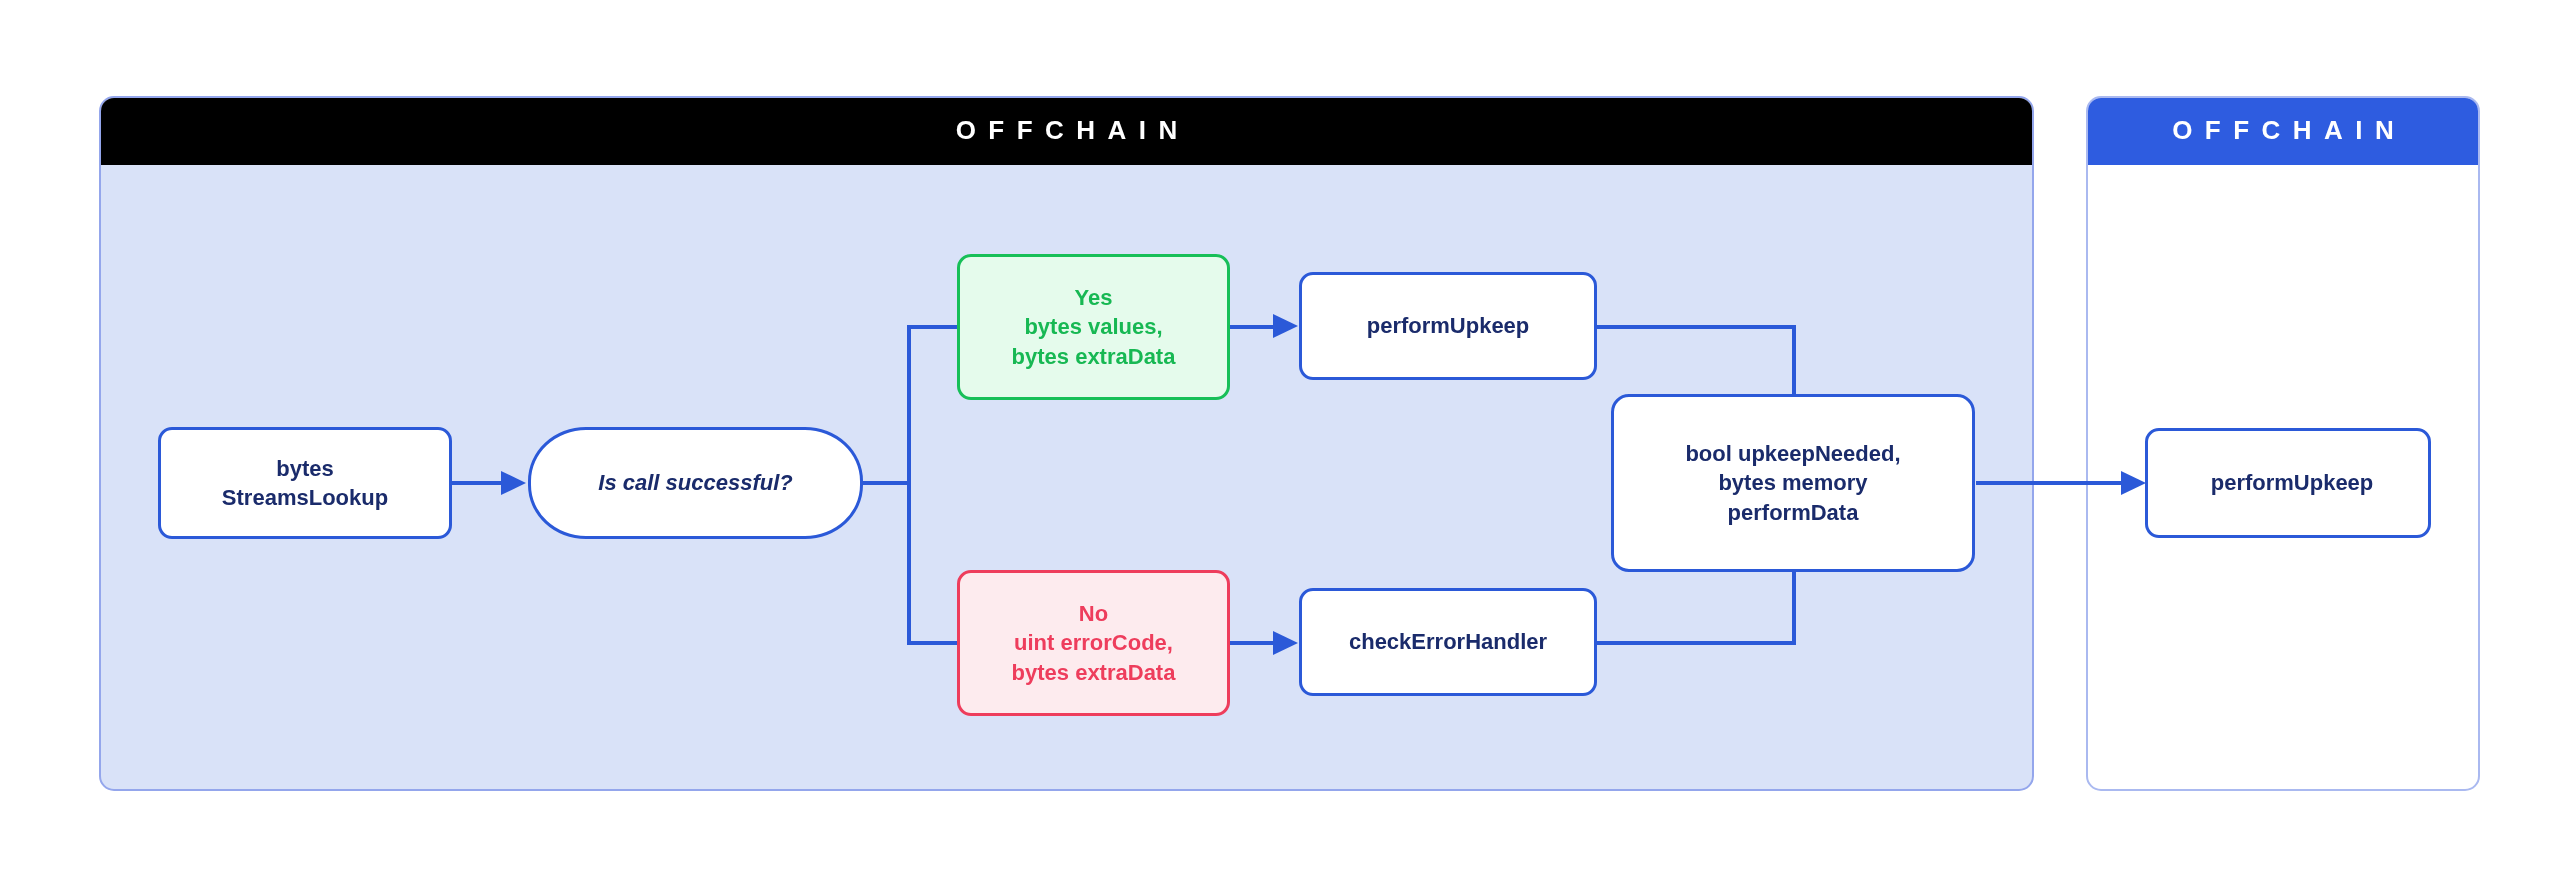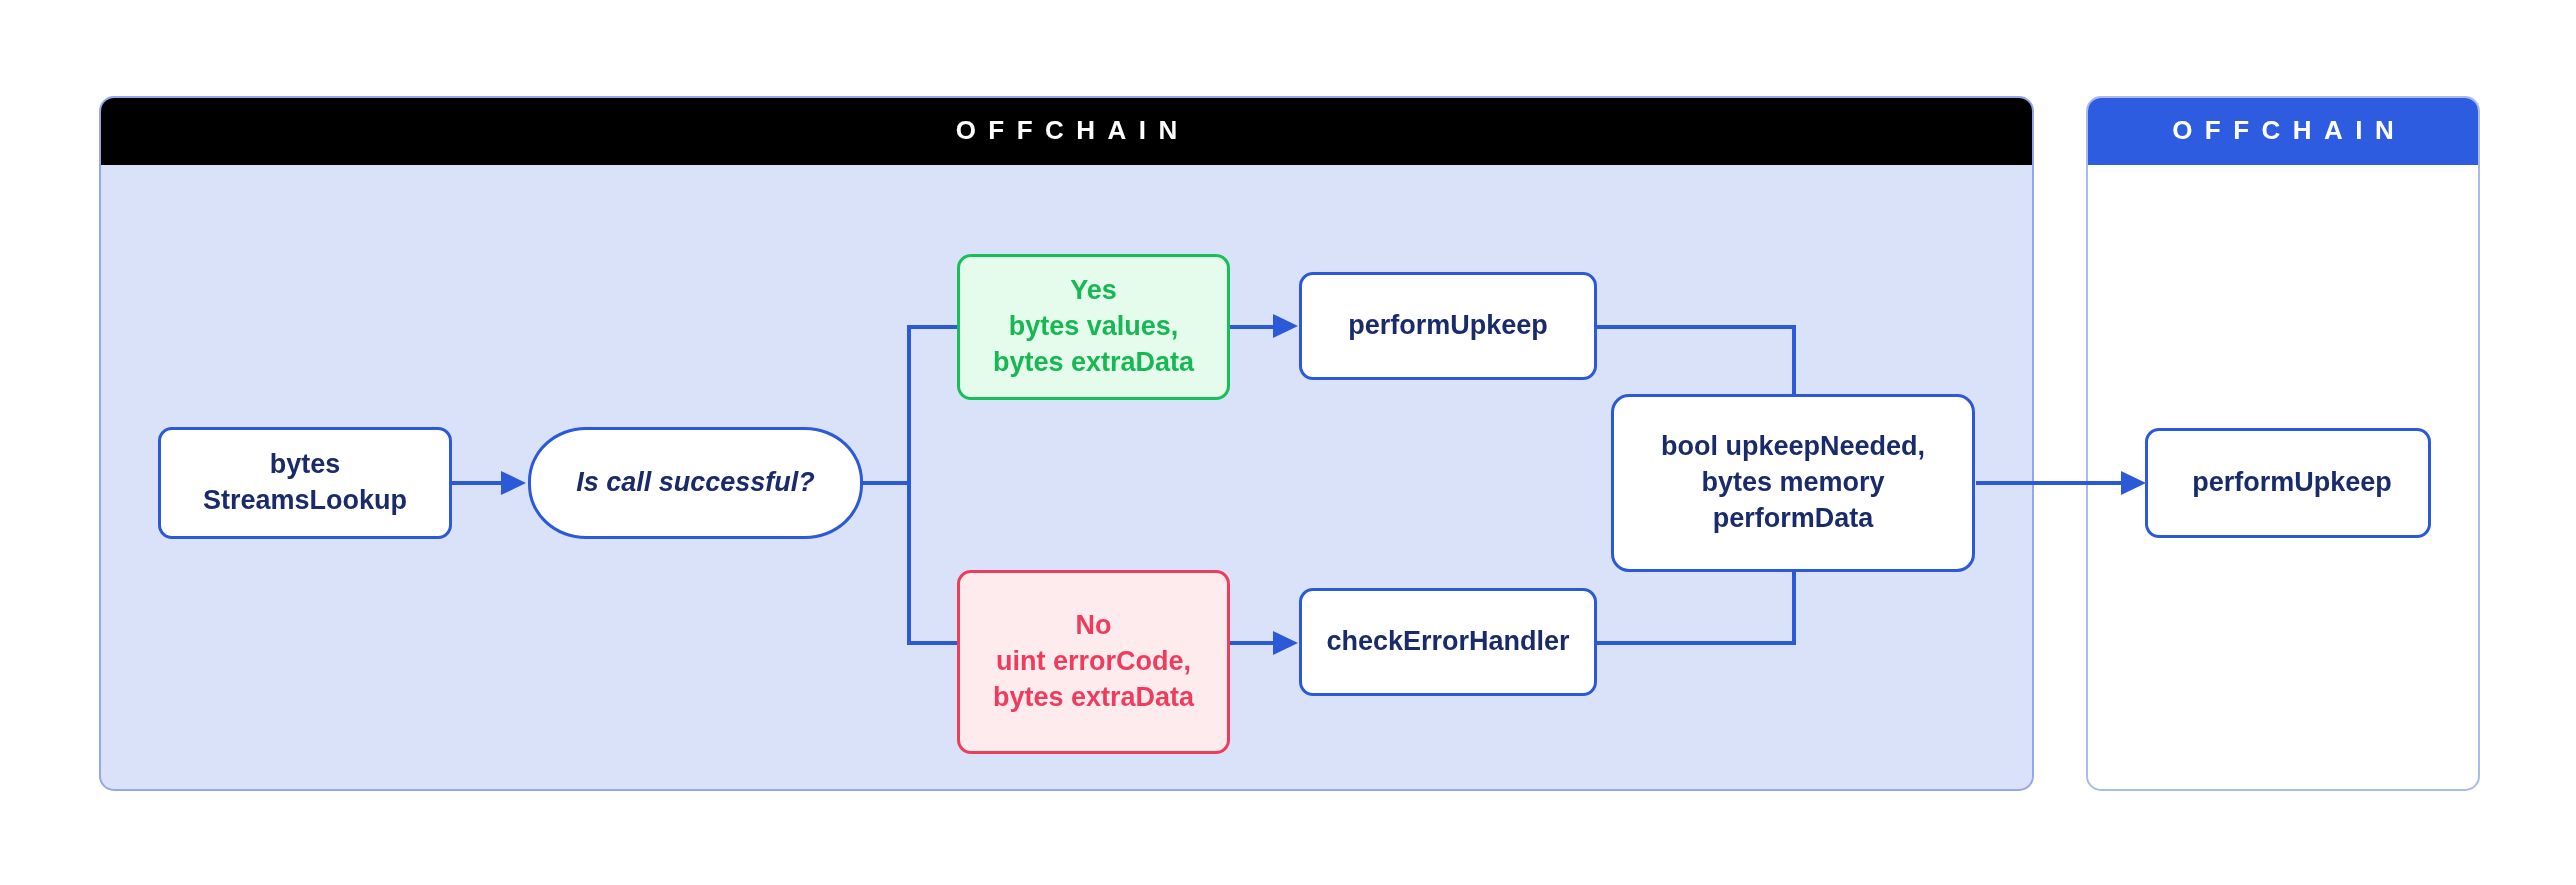--- a/index.html
+++ b/index.html
@@ -72,42 +72,42 @@
     background: #ffffff;
     border: 3.7px solid #2b59d8;
     border-radius: 14px;
     display: flex;
     flex-direction: column;
     align-items: center;
     justify-content: center;
     text-align: center;
     color: #1a2b6b;
     font-weight: 700;
-    font-size: 27px;
+    font-size: 22px;
     line-height: 1.33;
     z-index: 3;
   }
   .node.stadium { border-radius: 58px / 54px; }
   .node.success {
     background: #e5fbec;
     border-color: #17bf58;
     color: #17b853;
   }
   .node.error {
     background: #fdebee;
     border-color: #ee3d5c;
     color: #ee3d5c;
   }
 
   
   #node-revert            { left: 158px;  top: 427px;  width: 294px; height: 112px; }
   #node-is-call-successful{ left: 528px;  top: 427px;  width: 335px; height: 112px; font-style: italic; }
   #node-yes               { left: 957px; top: 254px;  width: 273px; height: 146px; }
   #node-check-callback    { left: 1299px; top: 272px;  width: 298px; height: 108px; }
-  #node-no                { left: 957px; top: 570px; width: 273px; height: 184px; }
+  #node-no                { left: 957px; top: 570px; width: 273px; height: 146px; }
   #node-check-error-handler{ left: 1299px; top: 588px; width: 298px; height: 108px; }
   #node-upkeep-needed     { left: 1611px; top: 394px;  width: 364px; height: 178px; border-radius: 18px; }
   #node-perform-upkeep    { left: 2145px; top: 428px;  width: 286px; height: 110px; padding-left: 8px; }
 
   
   .edge { z-index: 2; }
 </style>
 </head>
 <body>
 

